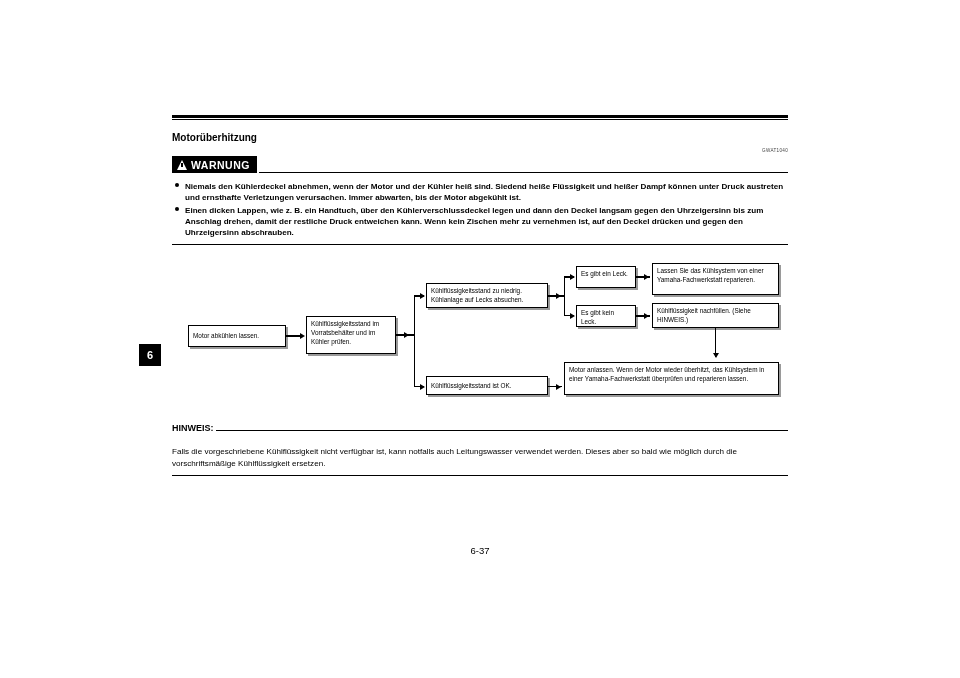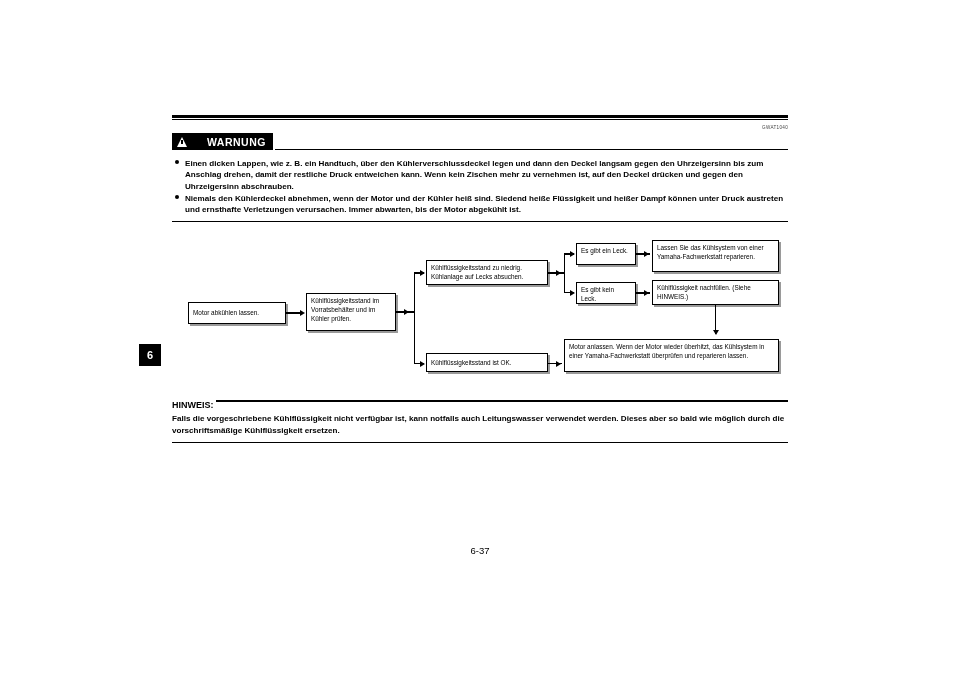--- a/index.html
+++ b/index.html
@@ -88,21 +88,21 @@
   .warn-row {
     display: flex;
     align-items: center;
     margin-top: 1px;
   }
   .warn-badge {
     background: #000;
     color: #fff;
     display: flex;
     align-items: center;
-    gap: 20px;
+    gap: 4px;
     padding: 2.5px 7px 2.5px 5px;
     flex: 0 0 auto;
   }
   .warn-tri {
     width: 0; height: 0;
     border-left: 5.5px solid transparent;
     border-right: 5.5px solid transparent;
     border-bottom: 10px solid #ffffff;
     position: relative;
   }
@@ -190,39 +190,39 @@
     position: absolute;
     width: 0; height: 0;
     border-left: 3.2px solid transparent;
     border-right: 3.2px solid transparent;
     border-top: 5px solid #000;
   }
 
   
   .note-head-row {
     display: flex;
+    align-items: flex-end;
     margin-top: 10px;
   }
   .note-label {
     font-size: 9px;
     font-weight: bold;
     flex: 0 0 auto;
   }
   .note-rule {
     flex: 1 1 auto;
     height: 1.5px;
     background: #000;
     margin-left: 2px;
     margin-bottom: 2px;
   }
   .note-body {
     font-size: 8.1px;
     line-height: 1.45;
-    margin-top: 3px;
-    font-weight: bold;
+    margin-top: 13px;
   }
   .note-close {
     height: 1.5px;
     background: #000;
     margin-top: 5px;
   }
 
   
   .folio {
     position: absolute;
@@ -246,43 +246,44 @@
 
 <div class="page">
 
   <div class="chapter-tab">6</div>
 
   <div class="content">
 
     <div class="rule-thick"></div>
     <div class="rule-thin"></div>
 
+    <div class="section-title">Motorüberhitzung</div>
 
     <div class="ref-code">GWAT1040</div>
 
     <div class="warn-row">
       <div class="warn-badge">
         <span class="warn-tri"></span>
         <span class="warn-label">WARNUNG</span>
       </div>
       <div class="warn-rule"></div>
     </div>
 
     <div class="bullets">
       <div class="bullet-item">
         <span class="bullet-dot">
             <i></i>
           </span>
-        <span class="bullet-text">Einen dicken Lappen, wie z. B. ein Handtuch, über den Kühlerverschlussdeckel legen und dann den Deckel langsam gegen den Uhrzeigersinn bis zum Anschlag drehen, damit der restliche Druck entweichen kann. Wenn kein Zischen mehr zu vernehmen ist, auf den Deckel drücken und gegen den Uhrzeigersinn abschrauben.</span>
+        <span class="bullet-text">Niemals den Kühlerdeckel abnehmen, wenn der Motor und der Kühler heiß sind. Siedend heiße Flüssigkeit und heißer Dampf können unter Druck austreten und ernsthafte Verletzungen verursachen. Immer abwarten, bis der Motor abgekühlt ist.</span>
       </div>
       <div class="bullet-item">
         <span class="bullet-dot">
             <i></i>
           </span>
-        <span class="bullet-text">Niemals den Kühlerdeckel abnehmen, wenn der Motor und der Kühler heiß sind. Siedend heiße Flüssigkeit und heißer Dampf können unter Druck austreten und ernsthafte Verletzungen verursachen. Immer abwarten, bis der Motor abgekühlt ist.</span>
+        <span class="bullet-text">Einen dicken Lappen, wie z. B. ein Handtuch, über den Kühlerverschlussdeckel legen und dann den Deckel langsam gegen den Uhrzeigersinn bis zum Anschlag drehen, damit der restliche Druck entweichen kann. Wenn kein Zischen mehr zu vernehmen ist, auf den Deckel drücken und gegen den Uhrzeigersinn abschrauben.</span>
       </div>
     </div>
 
     <div class="rule-close"></div>
 
     <div class="flow">
 
       <div class="fbox" style="left:16px; top:62px; width:98px; height:22px; display:flex; align-items:center;">Motor abkühlen lassen.</div>
 
       <div class="fline" style="left:114px; top:72px; width:16px; height:1.4px;"></div>

